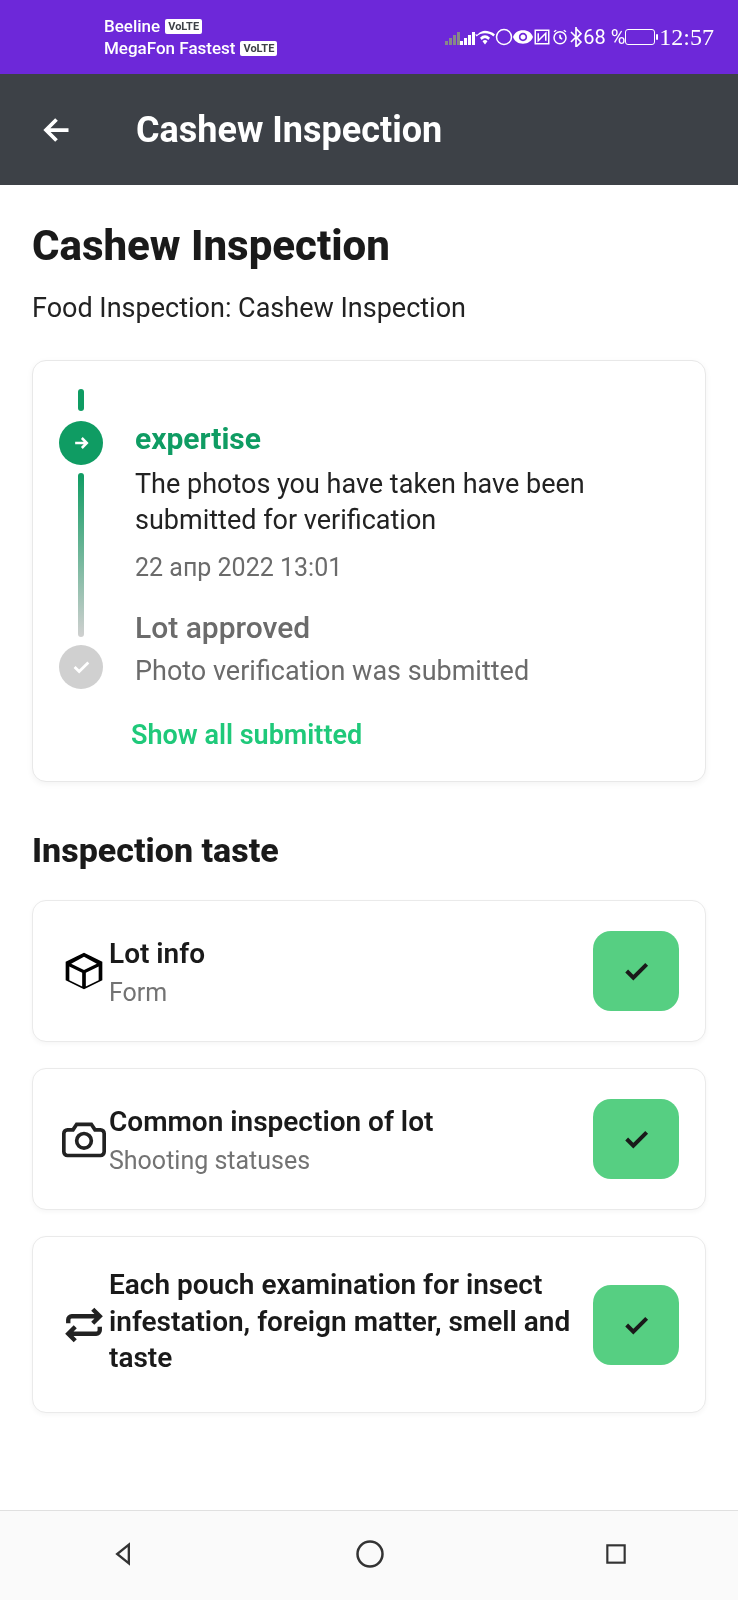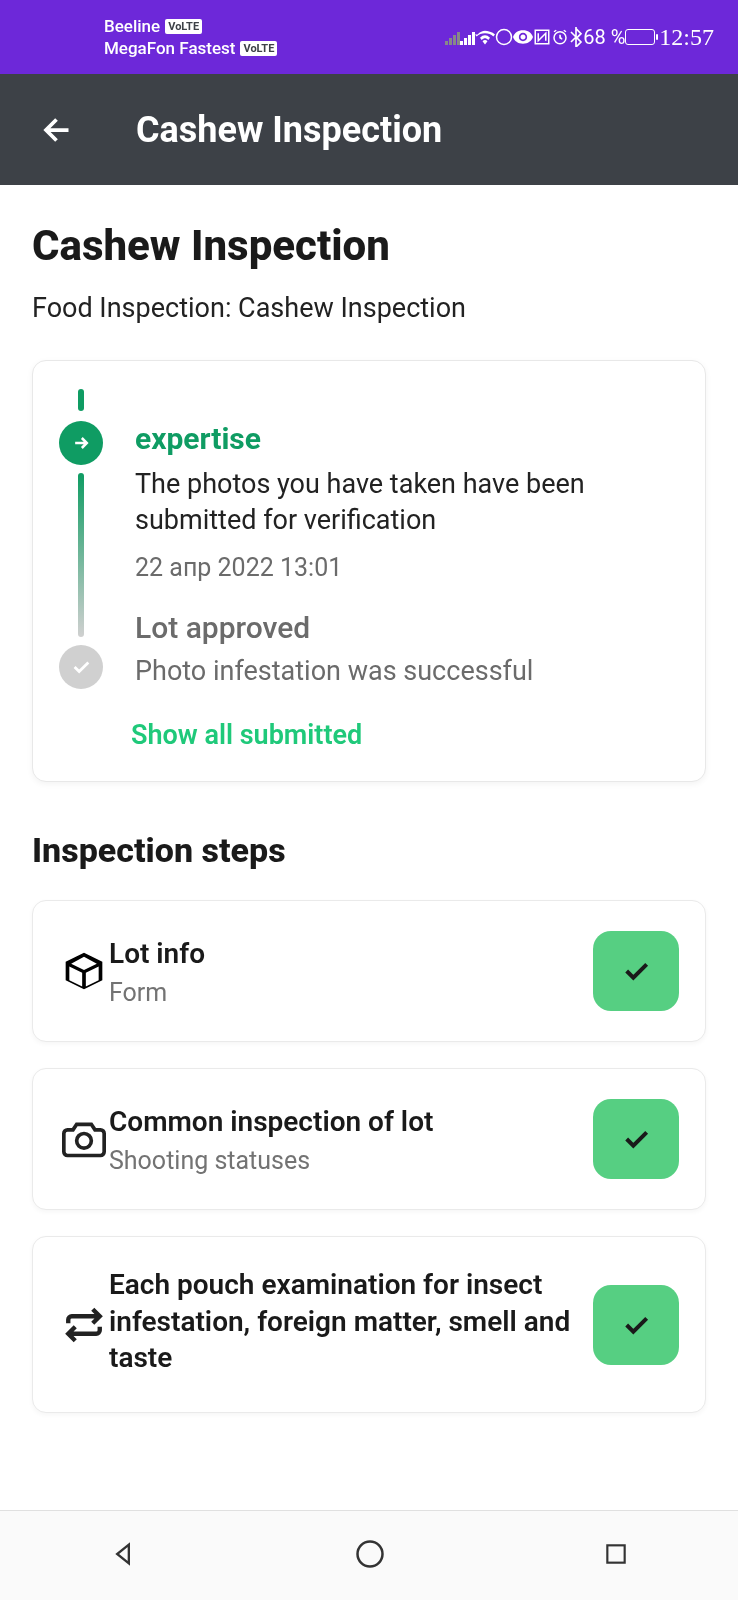--- a/index.html
+++ b/index.html
@@ -224,27 +224,27 @@
           <svg width="22" height="22" viewBox="0 0 24 24" fill="none" stroke="#fff" stroke-width="3">
               <path d="M5 12l5 5L20 7"></path>
             </svg>
         </div>
       </div>
       <div class="timeline-body">
         <div class="status-title-green">expertise</div>
         <div class="status-desc">The photos you have taken have been submitted for verification</div>
         <div class="status-date">22 апр 2022 13:01</div>
         <div class="status-title-gray">Lot approved</div>
-        <div class="status-desc-gray">Photo infestation was successful</div>
+        <div class="status-desc-gray">Photo verification was submitted</div>
       </div>
     </div>
     <div class="show-all">Show all submitted</div>
   </div>
 
-  <div class="section-title">Inspection steps</div>
+  <div class="section-title">Inspection taste</div>
 
   <div class="step-card">
     <div class="step-icon">
       <svg width="44" height="44" viewBox="0 0 24 24" fill="#000">
           <path d="M12 2L2 7v10l10 5 10-5V7L12 2zm0 2.2L19 8l-7 3.5L5 8l7-3.8zM4 9.5l7 3.5v7.5l-7-3.5V9.5zm16 0V17l-7 3.5V13l7-3.5z"></path>
         </svg>
     </div>
     <div class="step-text">
       <div class="step-title">Lot info</div>
       <div class="step-sub">Form</div>

